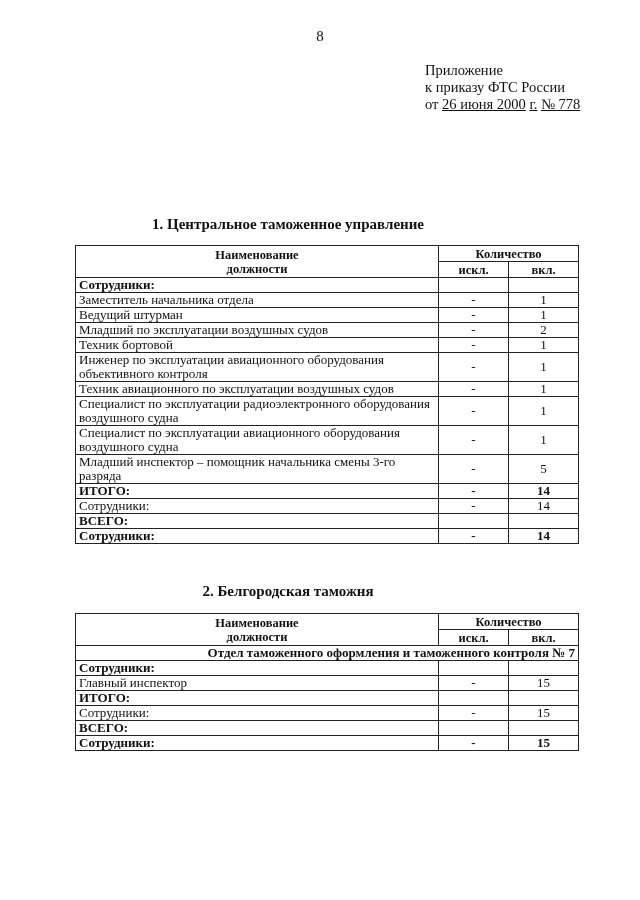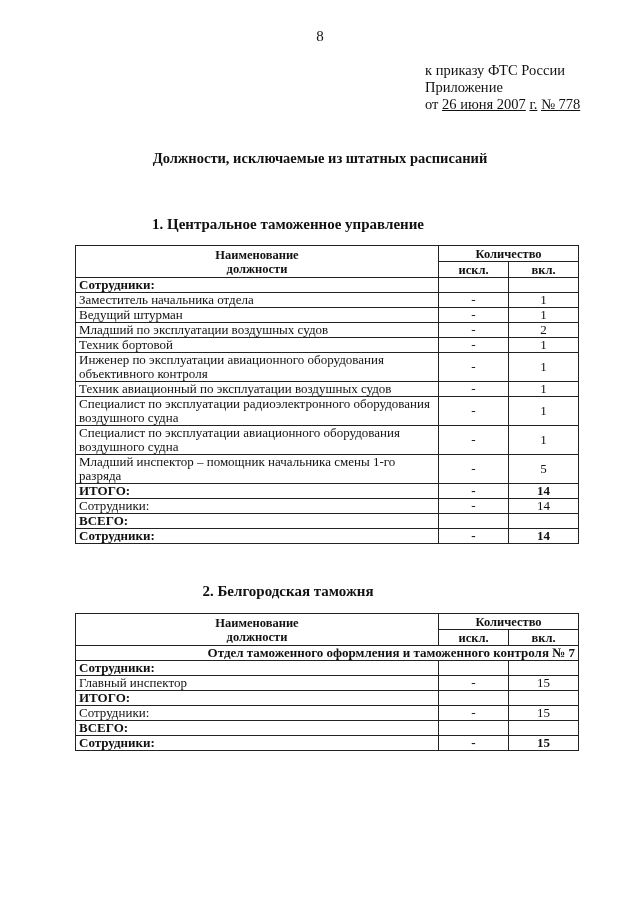--- a/index.html
+++ b/index.html
@@ -31,32 +31,31 @@
     col.c-name { width: 363px; }
     col.c-ex { width: 70px; }
     col.c-in { width: 70px; }
   </style>
 </head>
 <body>
 
 <div class="page-number">8</div>
 
 <div class="appendix">
+  <div>Приложение</div>
   <div>к приказу ФТС России</div>
-  <div>Приложение</div>
   <div>
     <span>от</span>
-    <span class="u">26 июня 2007</span>
+    <span class="u">26 июня 2000</span>
     <span class="u">г.</span>
     <span class="u">№ 778</span>
   </div>
 </div>
 
 <div class="doc-title">
-  <div>Должности, исключаемые из штатных расписаний</div>
 </div>
 
 <div class="sec-title" id="sec1">1. Центральное таможенное управление</div>
 <table class="t" id="table1">
   <colgroup>
       <col class="c-name">
       <col class="c-ex">
       <col class="c-in">
     </colgroup>
   <thead>
@@ -97,36 +96,36 @@
         <td>Техник бортовой</td>
         <td class="num">-</td>
         <td class="num">1</td>
       </tr>
       <tr>
         <td>Инженер по эксплуатации авиационного оборудования объективного контроля</td>
         <td class="num">-</td>
         <td class="num">1</td>
       </tr>
       <tr>
-        <td>Техник авиационный по эксплуатации воздушных судов</td>
+        <td>Техник авиационного по эксплуатации воздушных судов</td>
         <td class="num">-</td>
         <td class="num">1</td>
       </tr>
       <tr>
         <td>Специалист по эксплуатации радиоэлектронного оборудования воздушного судна</td>
         <td class="num">-</td>
         <td class="num">1</td>
       </tr>
       <tr>
         <td>Специалист по эксплуатации авиационного оборудования воздушного судна</td>
         <td class="num">-</td>
         <td class="num">1</td>
       </tr>
       <tr>
-        <td>Младший инспектор – помощник начальника смены 1-го разряда</td>
+        <td>Младший инспектор – помощник начальника смены 3-го разряда</td>
         <td class="num">-</td>
         <td class="num">5</td>
       </tr>
       <tr>
         <td class="b">ИТОГО:</td>
         <td class="num" style="font-weight: bold;">-</td>
         <td class="num" style="font-weight: bold;">14</td>
       </tr>
       <tr>
         <td>Сотрудники:</td>

